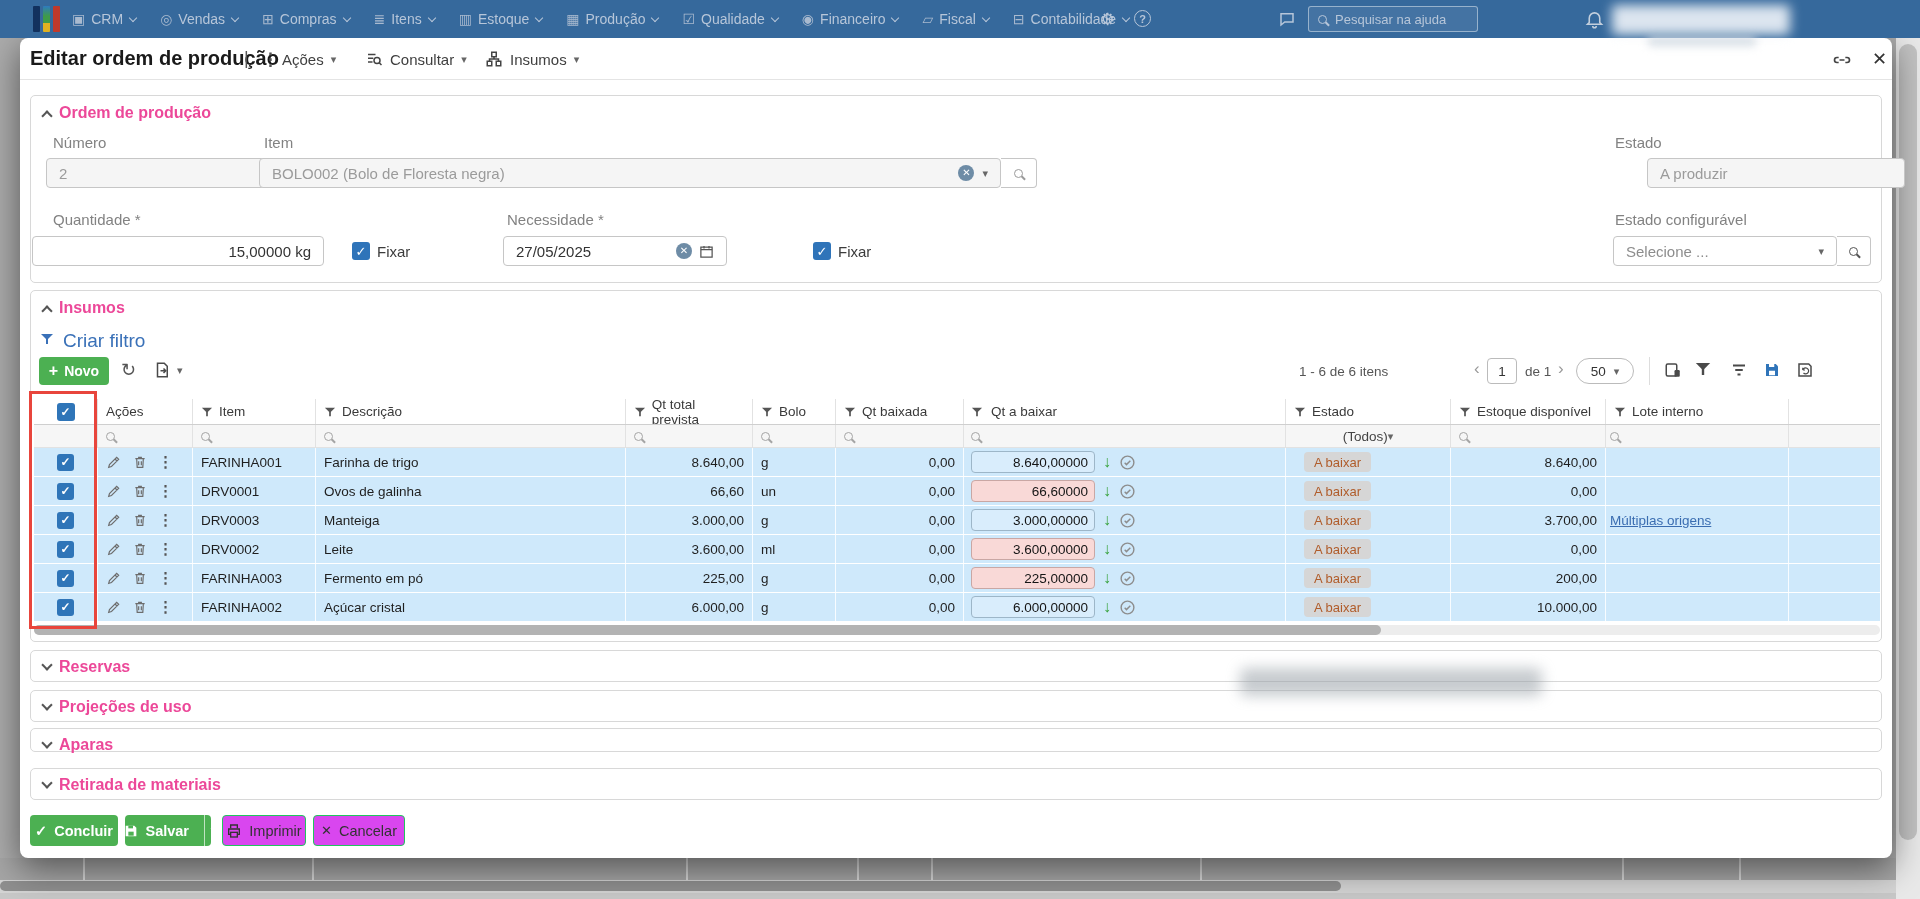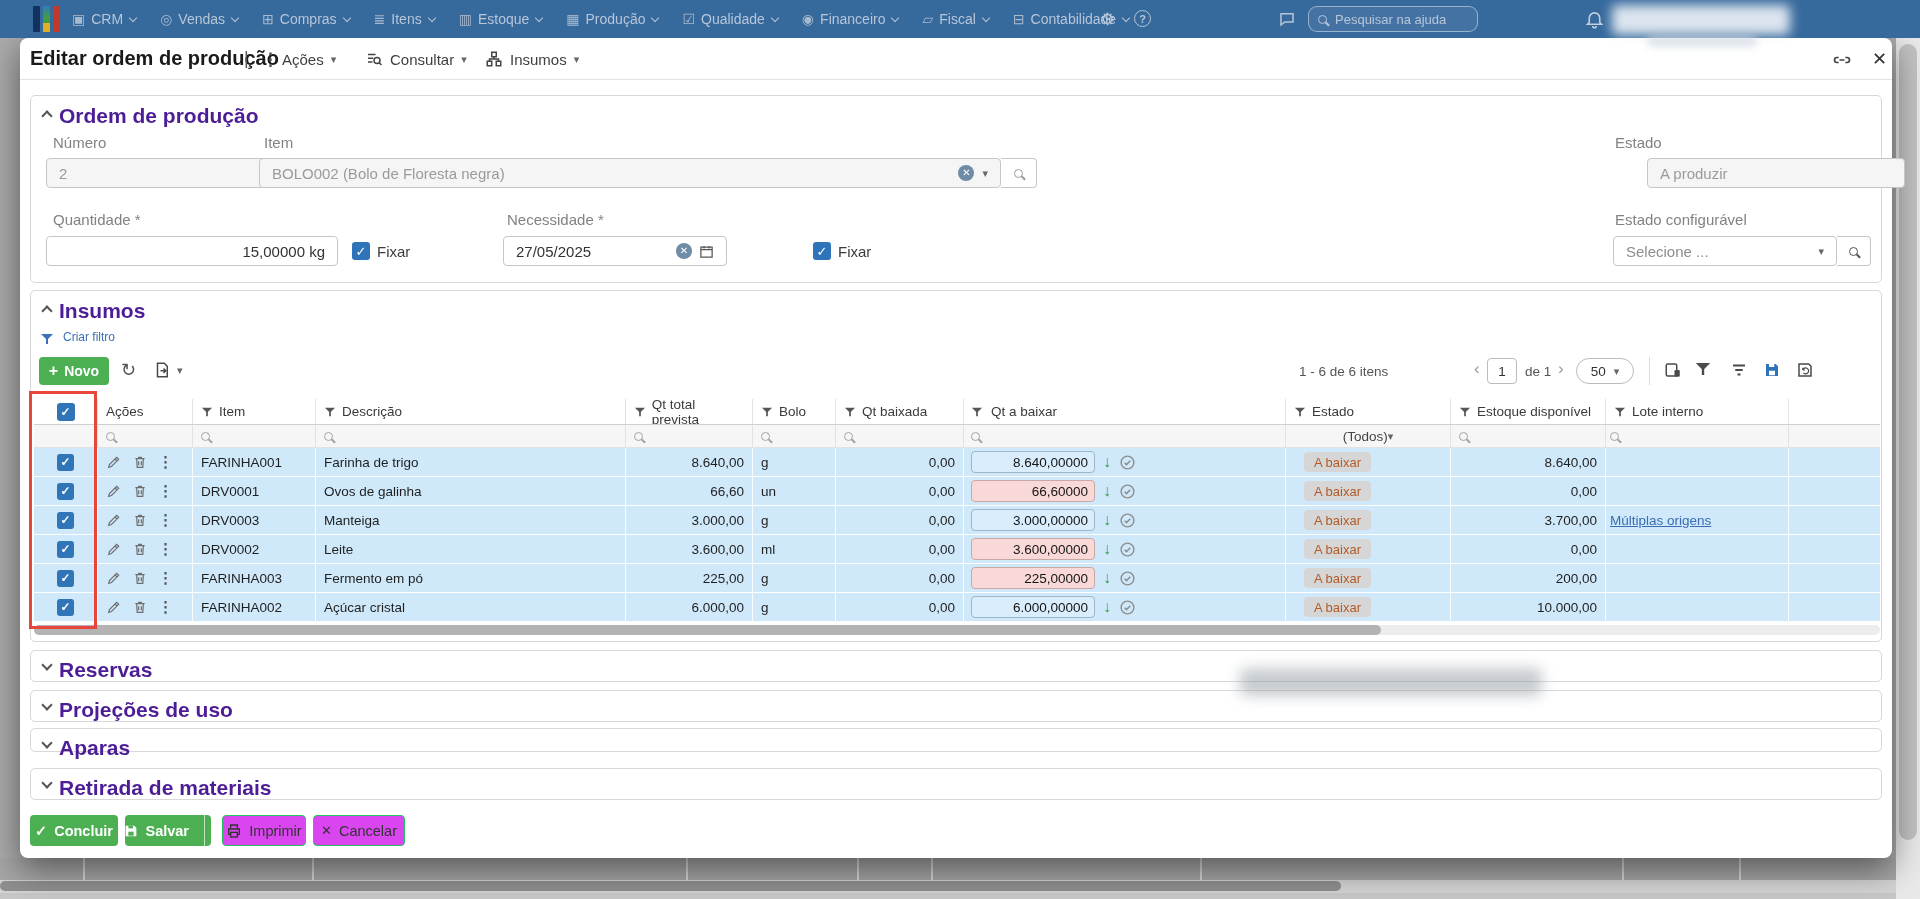--- a/index.html
+++ b/index.html
@@ -13,59 +13,59 @@
   .lb{display:inline-block;width:7px;height:26px;border-radius:1px}
   .lb2{background:linear-gradient(180deg,#2e7bbf 0%,#3f9b48 40%,#3f9b48 65%,#dfb122 65%,#dfb122 100%)}
   .menu{display:flex;align-items:center;gap:24px}
   .mi{display:flex;align-items:center;color:#b7c6d9;font-size:14px;font-weight:500;cursor:pointer;white-space:nowrap}
   .mic{font-size:14px;margin-right:6px;color:#a9bacf}
   .chev{display:inline-block;width:6px;height:6px;border-right:1.6px solid currentColor;border-bottom:1.6px solid currentColor;transform:rotate(45deg);margin-left:7px;margin-bottom:3px}
   .tbicon{color:#b7c6d9;font-size:17px}
   .helpcirc{width:17px;height:17px;border:1.7px solid #b7c6d9;border-radius:50%;color:#b7c6d9;
     font-size:11px;font-weight:bold;display:flex;align-items:center;justify-content:center}
   .searchbox{display:flex;align-items:center;gap:8px;width:170px;height:26px;border:1px solid rgba(255,255,255,.45);
-    border-radius:9px;background:rgba(255,255,255,.07);padding:0 9px;color:#b7c6d9;font-size:13px}
+    border-radius:3px;background:rgba(255,255,255,.07);padding:0 9px;color:#b7c6d9;font-size:13px}
   .mag{display:inline-block;width:9px;height:9px;border:1.6px solid currentColor;border-radius:50%;position:relative;flex:0 0 auto}
   .mag::after{content:"";position:absolute;width:5px;height:1.6px;background:currentColor;transform:rotate(45deg);right:-4px;bottom:-2px}
   .userblur{background:rgba(238,243,248,.9);border-radius:4px;filter:blur(6px)}
   .userblur2{background:rgba(210,218,226,.9);border-radius:3px;filter:blur(4px)}
 
   
   .modal{position:absolute;left:20px;top:38px;width:1872px;height:820px;background:#fff;border-radius:8px;
     box-shadow:0 10px 34px rgba(0,0,0,.5);z-index:10}
   .mheader{position:absolute;left:0;top:0;width:100%;height:42px;border-bottom:1px solid #e4e4e4}
   .mtitle{position:absolute;left:10px;top:9px;font-size:20px;font-weight:bold;color:#1a1a1a}
   .tsep{position:absolute;left:224px;top:10px;font-size:18px;color:#555;font-weight:300}
   .titem{position:absolute;top:0;height:42px;display:flex;align-items:center;gap:7px;color:#3f3f3f;font-size:15px;cursor:pointer}
   .caret{font-size:11px;color:#666}
   .kebab{color:#555;font-weight:bold;letter-spacing:0}
   .hico{width:18px;height:18px;color:#444}
 
   
   .panel{position:absolute;left:10px;width:1852px;border:1px solid #d8d8d8;border-radius:5px;background:#fff}
-  .ptitle{position:absolute;left:28px;top:8px;font-size:21px;font-weight:bold;color:#4c1d95}
+  .ptitle{position:absolute;left:28px;top:8px;font-size:16px;font-weight:bold;color:#ec4899}
   .pchev{position:absolute;left:12px;top:13px;width:8px;height:8px;border-right:2px solid #555;border-bottom:2px solid #555}
   .up{transform:rotate(-135deg);top:16px}
   .down{transform:rotate(45deg)}
 
   .flabel{position:absolute;font-size:15px;color:#828282}
   .finput{position:absolute;height:30px;border:1px solid #c6c6c6;border-radius:4px;display:flex;align-items:center;
     padding:0 12px;font-size:15px;background:#fff;color:#333}
   .dis{background:#f5f5f5;color:#9b9b9b}
   .right{justify-content:flex-end}
   .xcirc{width:16px;height:16px;border-radius:50%;background:#6e8ca6;color:#fff;font-size:10px;line-height:16px;
     text-align:center;display:inline-block;flex:0 0 auto;cursor:pointer}
   .sqbtn{position:absolute;height:30px;border:1px solid #c6c6c6;border-radius:0 4px 4px 0;border-left:none;
     display:flex;align-items:center;justify-content:center;background:#fff;color:#666;cursor:pointer}
   .bigcb{position:absolute;width:18px;height:18px;background:#2f74b9;border-radius:3px;color:#fff;font-size:13px;
     display:flex;align-items:center;justify-content:center;cursor:pointer}
   .cblabel{position:absolute;font-size:15px;color:#3c3c3c}
 
   
-  .linkblue{color:#3a71b8;font-size:12px;cursor:pointer}
+  .linkblue{color:#3a71b8;font-size:19px;cursor:pointer}
   .funnel{position:relative;width:12px;height:12px;display:inline-block}
   .funnel::before{content:"";position:absolute;left:0;top:1px;border-left:6px solid transparent;border-right:6px solid transparent;border-top:6px solid currentColor}
   .funnel::after{content:"";position:absolute;left:5px;top:5px;width:2px;height:6px;background:currentColor}
   .btn-green{background:#4cb052;color:#fff;border-radius:4px;display:flex;align-items:center;justify-content:center;
     gap:6px;font-size:14px;font-weight:bold;cursor:pointer}
   .pgt{font-size:13.5px;color:#555}
   .pgbox{border:1px solid #bbb;border-radius:4px;display:flex;align-items:center;justify-content:center;
     font-size:13.5px;color:#333;background:#fff}
   .tico{width:18px;height:18px;color:#4a4a4a;cursor:pointer}
 
@@ -278,21 +278,21 @@
     <div class="sqbtn" style="left:970px;top:62px;width:36px">
       <i class="mag" style="color:#9b9b9b"></i>
       </div>
 
     <span class="flabel" style="left:1584px;top:38px">Estado</span>
     <div class="finput dis" style="left:1616px;top:62px;width:258px">
       <span>A produzir</span>
       </div>
 
     <span class="flabel" style="left:22px;top:115px">Quantidade *</span>
-    <div class="finput right" style="left:15px;top:140px;width:292px">
+    <div class="finput right" style="left:1px;top:140px;width:292px">
       <span>15,00000 kg</span>
       </div>
     <span class="bigcb" style="left:321px;top:146px">✓</span>
     <span class="cblabel" style="left:346px;top:147px">Fixar</span>
 
     <span class="flabel" style="left:476px;top:115px">Necessidade *</span>
     <div class="finput" style="left:472px;top:140px;width:224px;justify-content:space-between">
       <span>27/05/2025</span>
       <span style="display:flex;align-items:center;gap:7px">
         <span class="xcirc">✕</span>

